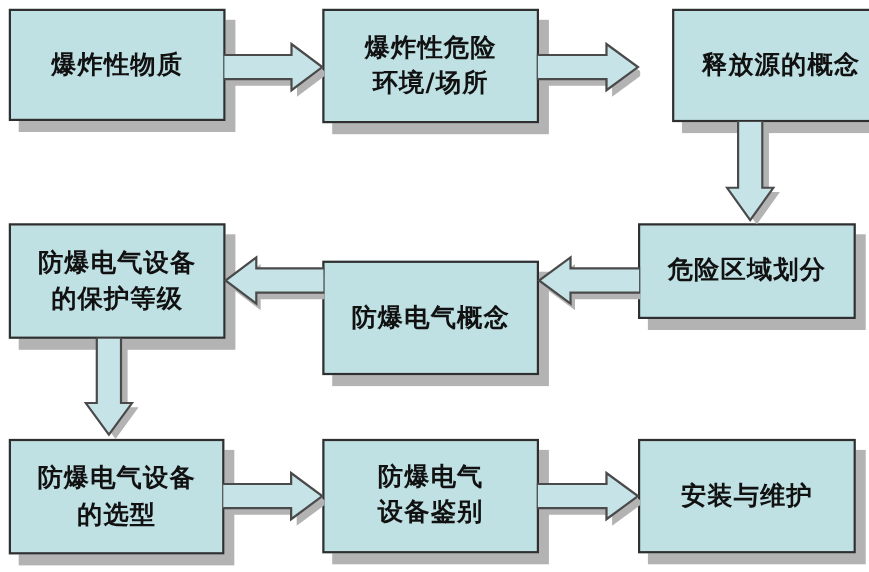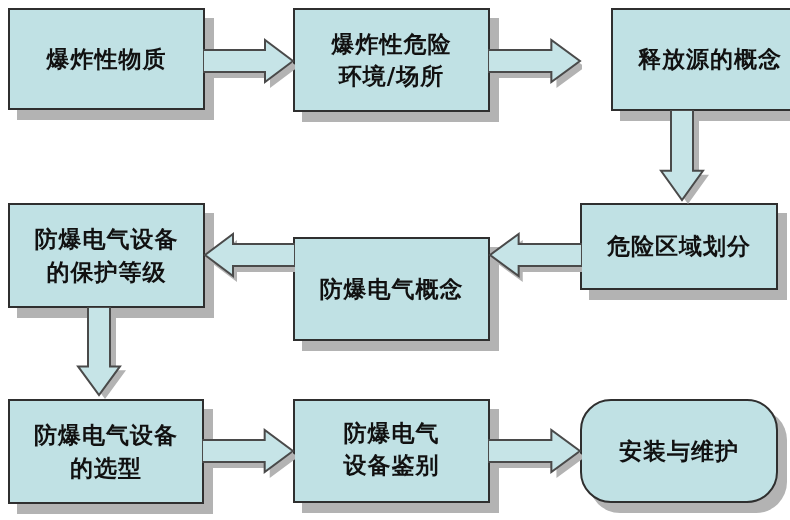--- a/index.html
+++ b/index.html
@@ -39,21 +39,21 @@
   }
   
   .b1 { left: 8px;   top: 8px;   width: 197px; height: 102px; }
   .b2 { left: 293px; top: 8px;   width: 197px; height: 104px; }
   .b3 { left: 580px; top: 8px;   width: 198px; height: 103px; margin-left: 31px; }
   .b4 { left: 580px; top: 203px; width: 198px; height: 87px; }
   .b5 { left: 293px; top: 203px; width: 197px; height: 104px; margin-top: 34px; }
   .b6 { left: 8px;   top: 203px; width: 197px; height: 105px; }
   .b7 { left: 8px;   top: 399px; width: 196px; height: 105px; }
   .b8 { left: 293px; top: 399px; width: 197px; height: 104px; font-family: Liberation Mono, monospace; }
-  .b9 { left: 580px; top: 399px; width: 198px; height: 104px; border-radius: 31px; }
+  .b9 { left: 580px; top: 399px; width: 198px; height: 104px; }
   
   .a1 { left: 203px; top: 31px;  width: 92px; height: 60px; }
   .a2 { left: 488px; top: 31px;  width: 94px; height: 60px; }
   .a3 { left: 652px; top: 110px; width: 60px; height: 94px; }
   .a4 { left: 488px; top: 225px; width: 94px; height: 60px; }
   .a5 { left: 203px; top: 225px; width: 92px; height: 60px; }
   .a6 { left: 69px;  top: 307px; width: 60px; height: 92px; }
   .a7 { left: 202px; top: 421px; width: 93px; height: 60px; }
   .a8 { left: 488px; top: 421px; width: 94px; height: 60px; }
   .arrow-shadow { fill: #b3b3b3; }

